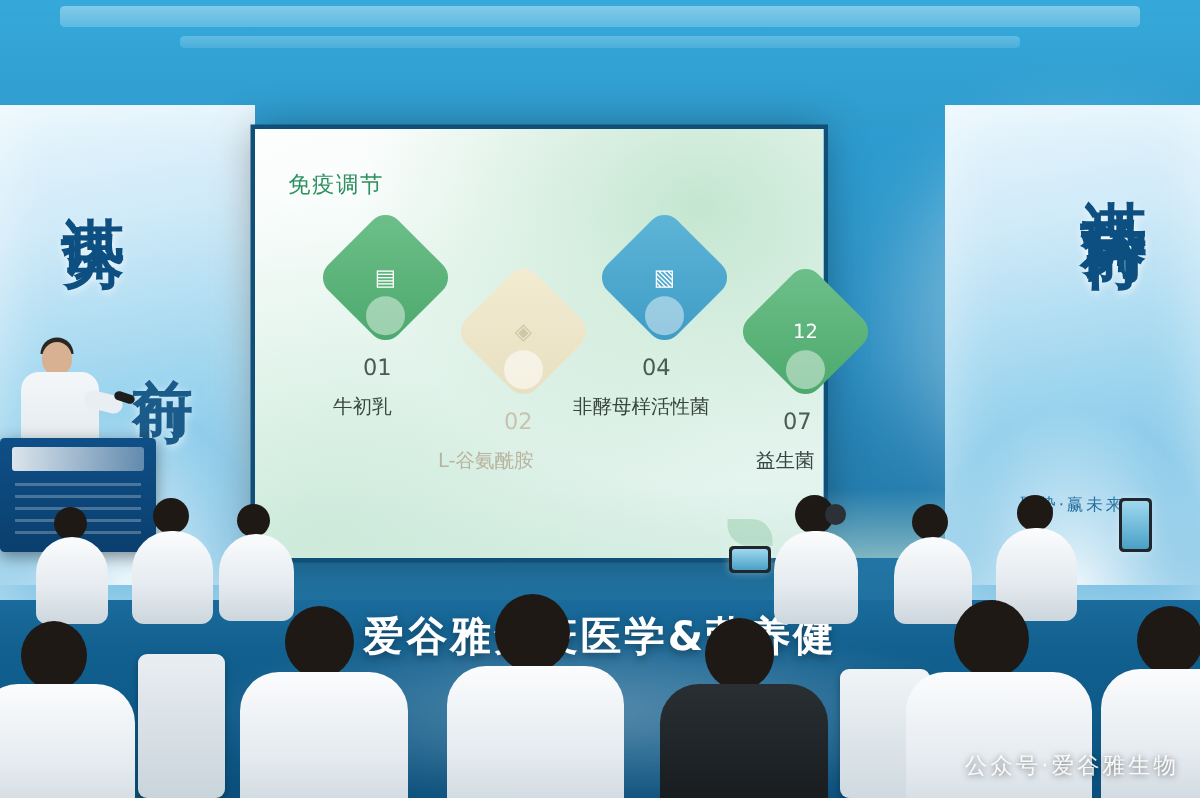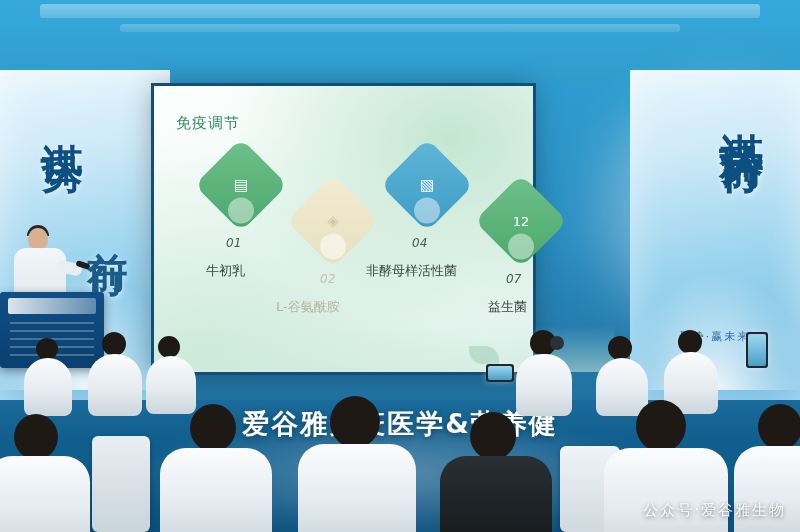--- a/index.html
+++ b/index.html
@@ -29,42 +29,42 @@
   .panel .wave{position:absolute;left:-10px;right:-10px;height:120px;bottom:10px;
          background:radial-gradient(ellipse at 50% 100%, rgba(255,255,255,.85) 0%, rgba(255,255,255,0) 70%);}
   .panel-cn{position:absolute;color:#0d4f80;font-family:"DejaVu Sans",sans-serif;font-weight:bold;
          writing-mode:vertical-rl;letter-spacing:6px;text-shadow:0 2px 6px rgba(255,255,255,.6);}
   .panel.left .panel-cn{left:34px;top:40px;font-size:42px;}
   .panel.right .panel-cn{right:28px;top:28px;font-size:44px;}
   .panel-sub{position:absolute;bottom:56px;left:0;right:0;text-align:center;color:#0e5c90;
          font-size:11px;letter-spacing:2px;font-family:"DejaVu Sans",sans-serif;opacity:.85;}
 
   
-  .screen{position:absolute;left:154px;top:86px;width:379px;height:286px;
+  .screen{position:absolute;left:170px;top:86px;width:379px;height:286px;
           background:linear-gradient(160deg,#fdfefe 0%,#f3fbf8 40%,#e9f6f1 70%,#dff1ec 100%);
           box-shadow:0 0 0 3px #0f4f78, 0 0 26px rgba(0,0,0,.35);}
   .screen-green-wash{position:absolute;inset:0;
           background:radial-gradient(ellipse at 78% 18%, rgba(138,205,160,.45) 0%, rgba(255,255,255,0) 55%),
                      radial-gradient(ellipse at 12% 95%, rgba(150,210,175,.35) 0%, rgba(255,255,255,0) 60%);}
   .slide-title{position:absolute;left:22px;top:28px;color:#2d8f5e;font-size:15px;
           font-family:"DejaVu Sans",sans-serif;letter-spacing:1px;}
 
   .diamonds{position:absolute;left:0;top:56px;width:460px;height:130px;}
   .dia{position:absolute;width:66px;height:66px;border-radius:12px;transform:rotate(45deg);
        display:flex;align-items:center;justify-content:center;}
   .dia .glyphwrap{transform:rotate(-45deg);display:flex;align-items:center;justify-content:center;
        width:100%;height:100%;color:#fff;font-size:15px;font-family:"DejaVu Sans",sans-serif;}
   .dia .shine{position:absolute;right:2px;bottom:2px;width:26px;height:26px;border-radius:50%;
        background:rgba(255,255,255,.45);transform:rotate(-45deg);}
   .d1{background:linear-gradient(135deg,#6fc08a 0%,#4aa86c 100%);}
   .d2{background:linear-gradient(135deg,#f3ecd2 0%,#e7dfc0 100%);}
   .d3{background:linear-gradient(135deg,#5fb6d8 0%,#3e9bc5 100%);}
   .d4{background:linear-gradient(135deg,#6fc08a 0%,#4aa86c 100%);}
 
-  .numlabel{position:absolute;font-size:12px;color:#4b5a52;font-family:"DejaVu Sans",sans-serif;font-style:italic;}
+  .numlabel{position:absolute;font-size:15px;color:#4b5a52;font-family:"DejaVu Sans",sans-serif;}
   .numlabel.faded{color:#c8c3ae;}
   .itemlabel{position:absolute;font-size:13px;color:#39463f;font-family:"DejaVu Sans",sans-serif;}
   .itemlabel.faded{color:#b9b4a0;}
 
   .screen-bottom-art{position:absolute;left:0;bottom:0;width:460px;height:46px;
        background:linear-gradient(180deg,rgba(255,255,255,0) 0%, rgba(205,235,220,.55) 100%);}
   .screen-leaf{position:absolute;right:34px;bottom:8px;width:30px;height:18px;border-radius:0 14px 0 14px;
        background:rgba(120,190,145,.35);}
 
   

